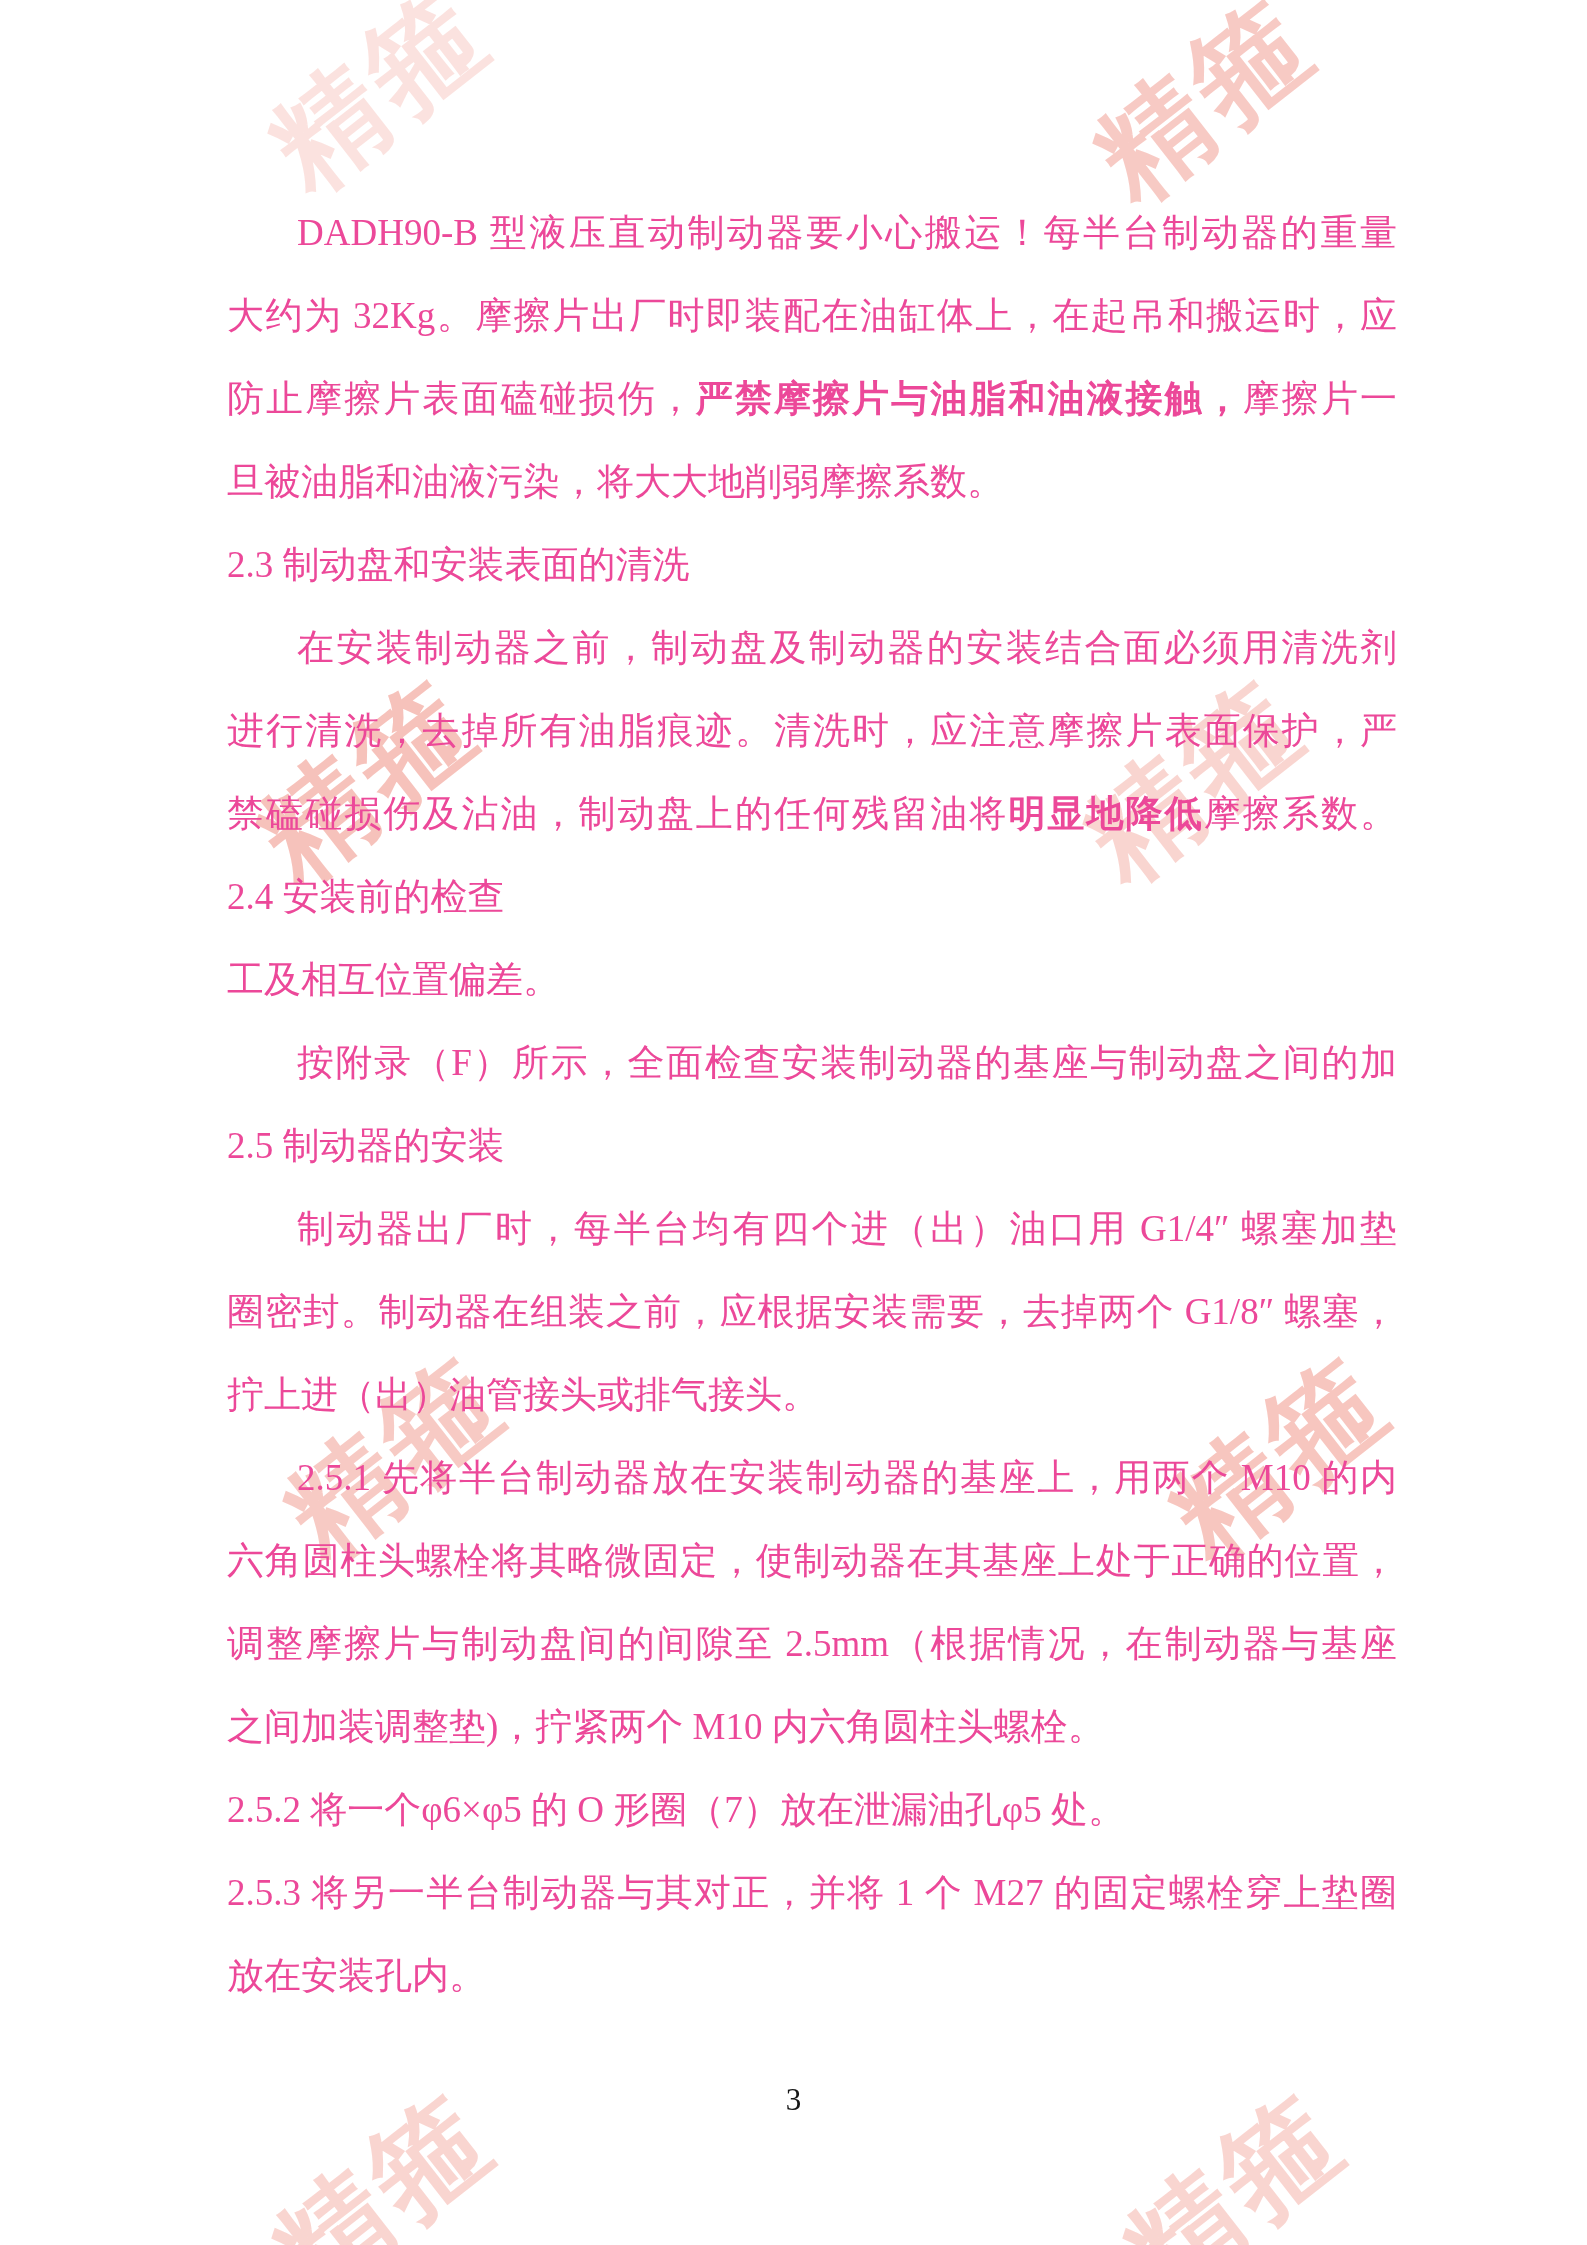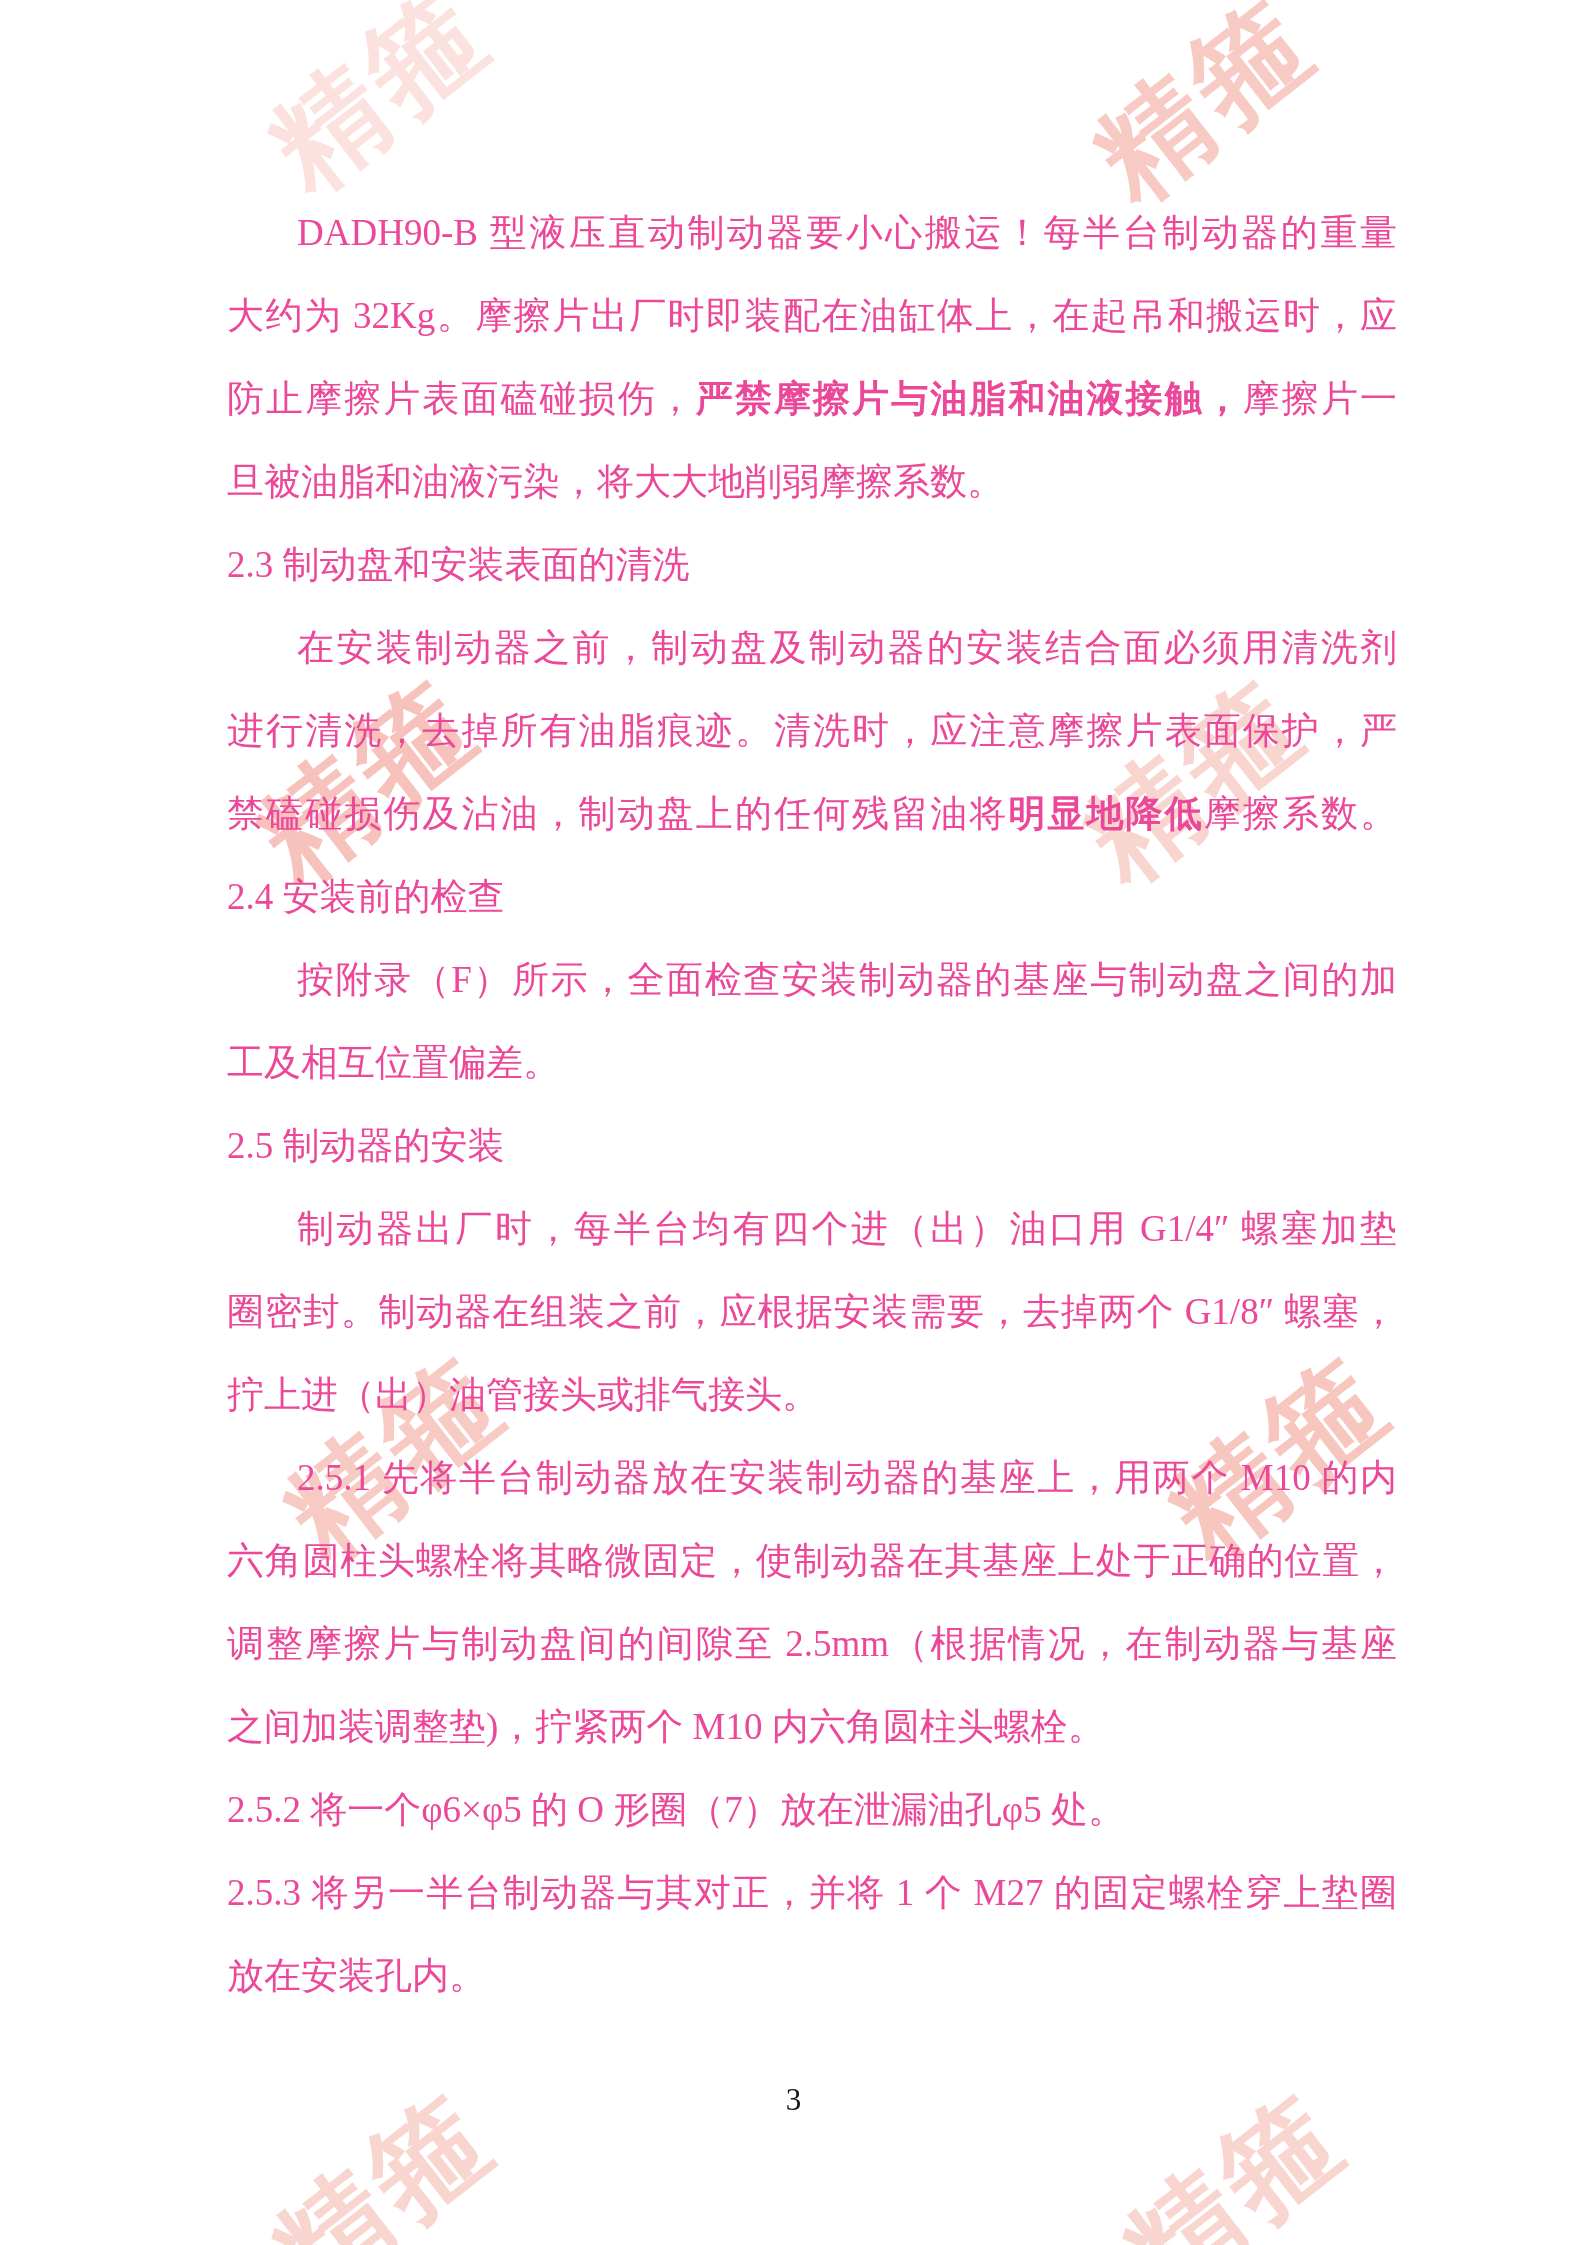--- a/index.html
+++ b/index.html
@@ -85,22 +85,22 @@
   <div id="content">
       <div class="line indent justify"><span>DADH90-B 型液压直动制动器要小心搬运！每半台制动器的重量</span></div>
       <div class="line justify"><span>大约为 32Kg。摩擦片出厂时即装配在油缸体上，在起吊和搬运时，应</span></div>
       <div class="line justify"><span>防止摩擦片表面磕碰损伤，</span><span class="bold">严禁摩擦片与油脂和油液接触，</span><span>摩擦片一</span></div>
       <div class="line"><span>旦被油脂和油液污染，将大大地削弱摩擦系数。</span></div>
       <div class="line"><span>2.3 制动盘和安装表面的清洗</span></div>
       <div class="line indent justify"><span>在安装制动器之前，制动盘及制动器的安装结合面必须用清洗剂</span></div>
       <div class="line justify"><span>进行清洗，去掉所有油脂痕迹。清洗时，应注意摩擦片表面保护，严</span></div>
       <div class="line justify"><span>禁磕碰损伤及沾油，制动盘上的任何残留油将</span><span class="bold">明显地降低</span><span>摩擦系数。</span></div>
       <div class="line"><span>2.4 安装前的检查</span></div>
+      <div class="line"><span>工及相互位置偏差。</span></div>
       <div class="line indent justify"><span>按附录（F）所示，全面检查安装制动器的基座与制动盘之间的加</span></div>
-      <div class="line"><span>工及相互位置偏差。</span></div>
       <div class="line"><span>2.5 制动器的安装</span></div>
       <div class="line indent justify"><span>制动器出厂时，每半台均有四个进（出）油口用 G1/4″ 螺塞加垫</span></div>
       <div class="line justify"><span>圈密封。制动器在组装之前，应根据安装需要，去掉两个 G1/8″ 螺塞，</span></div>
       <div class="line"><span>拧上进（出）油管接头或排气接头。</span></div>
       <div class="line indent justify"><span>2.5.1 先将半台制动器放在安装制动器的基座上，用两个 M10 的内</span></div>
       <div class="line justify"><span>六角圆柱头螺栓将其略微固定，使制动器在其基座上处于正确的位置，</span></div>
       <div class="line justify"><span>调整摩擦片与制动盘间的间隙至 2.5mm（根据情况，在制动器与基座</span></div>
       <div class="line"><span>之间加装调整垫)，拧紧两个 M10 内六角圆柱头螺栓。</span></div>
       <div class="line"><span>2.5.2 将一个φ6×φ5 的 O 形圈（7）放在泄漏油孔φ5 处。</span></div>
       <div class="line justify"><span>2.5.3 将另一半台制动器与其对正，并将 1 个 M27 的固定螺栓穿上垫圈</span></div>

